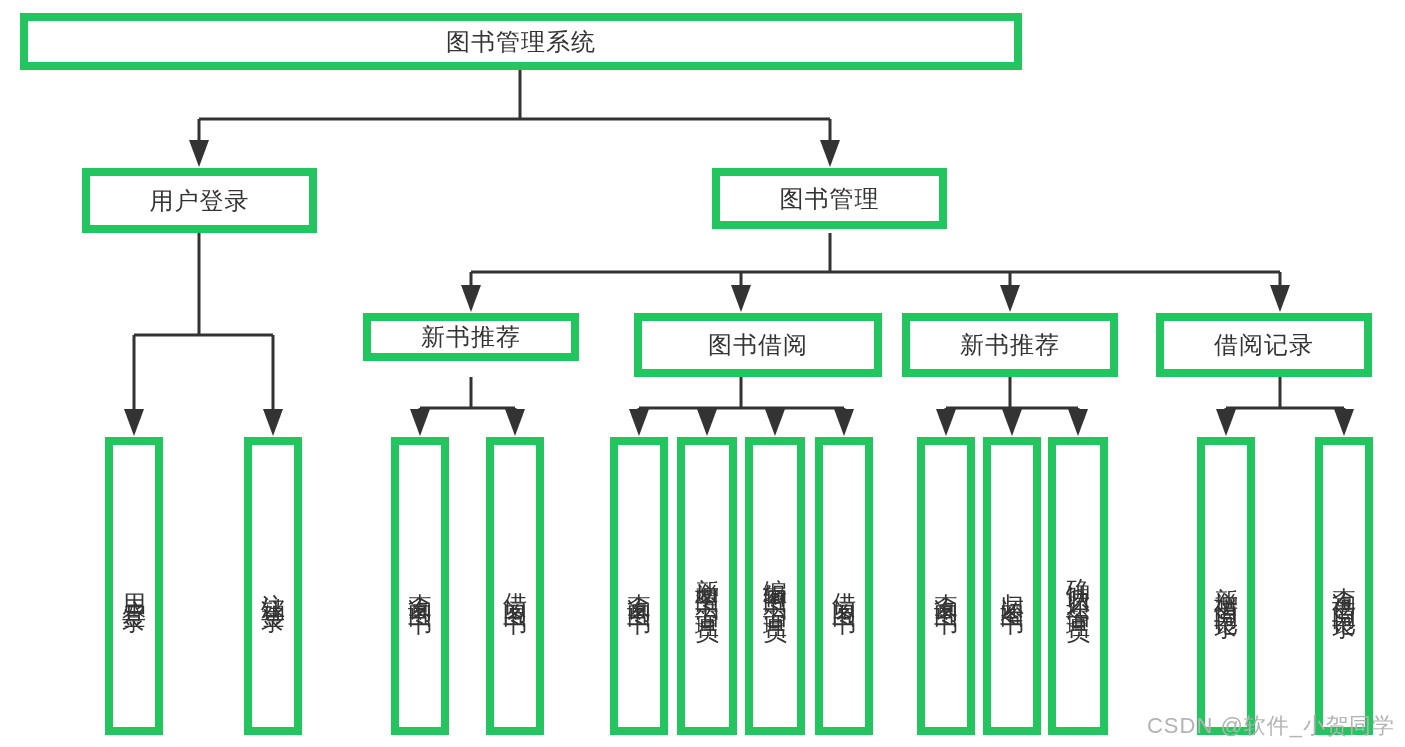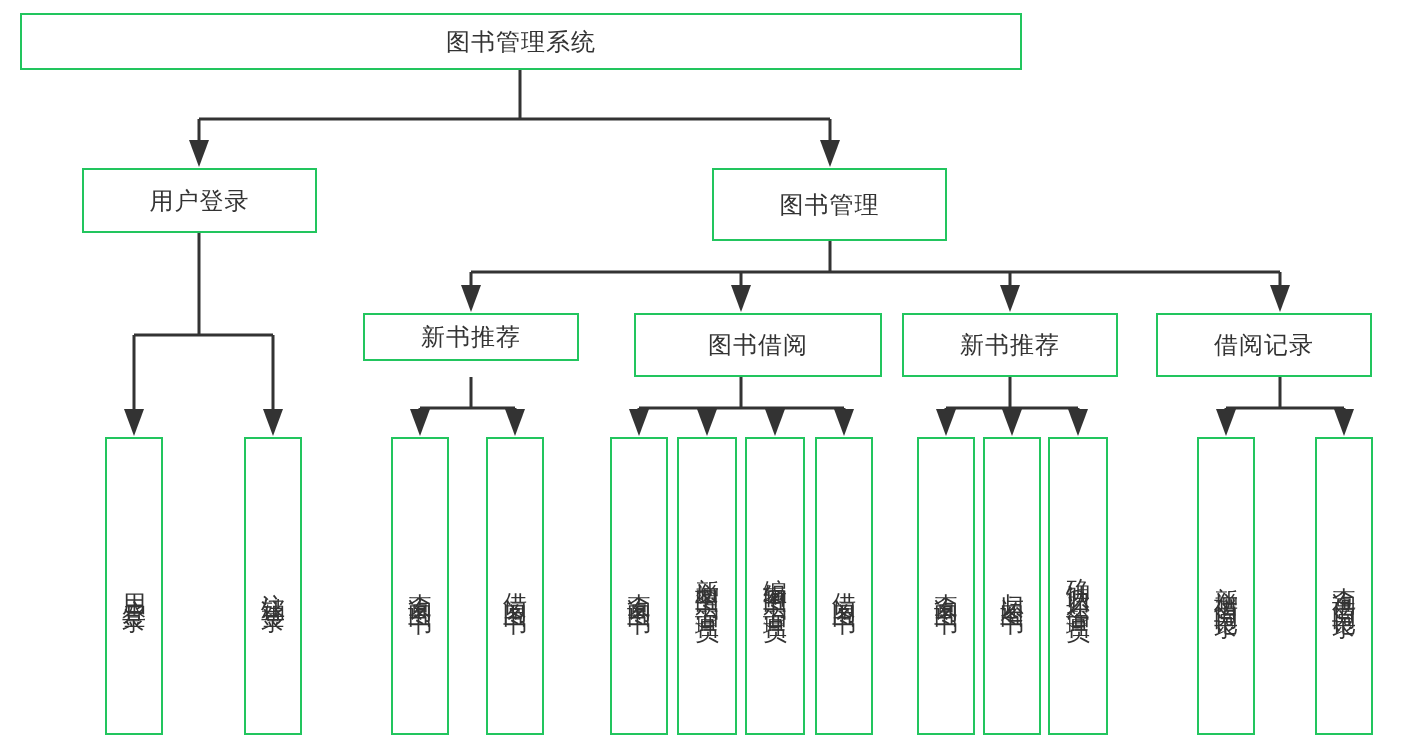--- a/index.html
+++ b/index.html
@@ -20,21 +20,21 @@
     left: 0;
     top: 0;
     width: 1405px;
     height: 747px;
     pointer-events: none;
   }
   .node {
     position: absolute;
     box-sizing: border-box;
     background: #ffffff;
-    border: 2px solid #22c55e;
+    border: 8px solid #22c55e;
     color: #333333;
     display: flex;
     align-items: center;
     justify-content: center;
     text-align: center;
     font-size: 24px;
     line-height: 1;
     white-space: nowrap;
   }
   .node.h {
@@ -99,21 +99,21 @@
       <polygon points="1002,409 1022,409 1012,436"></polygon>
       <polygon points="1068,409 1088,409 1078,436"></polygon>
       <polygon points="1216,409 1236,409 1226,436"></polygon>
       <polygon points="1334,409 1354,409 1344,436"></polygon>
     </g>
   </svg>
 
   <div class="node h" style="left:20px;top:13px;width:1002px;height:57px">图书管理系统</div>
 
   <div class="node h" style="left:82px;top:168px;width:235px;height:65px">用户登录</div>
-  <div class="node h" style="left:712px;top:168px;width:235px;height:73px">图书管理</div>
+  <div class="node h" style="left:712px;top:168px;width:235px;height:61px">图书管理</div>
 
   <div class="node h" style="left:363px;top:313px;width:216px;height:48px">新书推荐</div>
   <div class="node h" style="left:634px;top:313px;width:248px;height:64px">图书借阅</div>
   <div class="node h" style="left:902px;top:313px;width:216px;height:64px">新书推荐</div>
   <div class="node h" style="left:1156px;top:313px;width:216px;height:64px">借阅记录</div>
 
   <div class="node v" style="left:105px;top:437px;width:58px;height:298px">用户登录</div>
   <div class="node v" style="left:244px;top:437px;width:58px;height:298px">注销登录</div>
 
   <div class="node v" style="left:391px;top:437px;width:58px;height:298px">查询图书</div>
@@ -124,14 +124,15 @@
   <div class="node v" style="left:745px;top:437px;width:60px;height:298px">编辑图书（管理员）</div>
   <div class="node v" style="left:815px;top:437px;width:58px;height:298px">借阅图书</div>
 
   <div class="node v" style="left:917px;top:437px;width:58px;height:298px">查询图书</div>
   <div class="node v" style="left:983px;top:437px;width:58px;height:298px">归还图书</div>
   <div class="node v" style="left:1048px;top:437px;width:60px;height:298px">确认归还（管理员）</div>
 
   <div class="node v" style="left:1197px;top:437px;width:58px;height:298px">新增借阅记录</div>
   <div class="node v" style="left:1315px;top:437px;width:58px;height:298px">查询借阅记录</div>
 
+  <div class="watermark">CSDN @软件_小贺同学</div>
 
 </div>
 
 </body></html>

